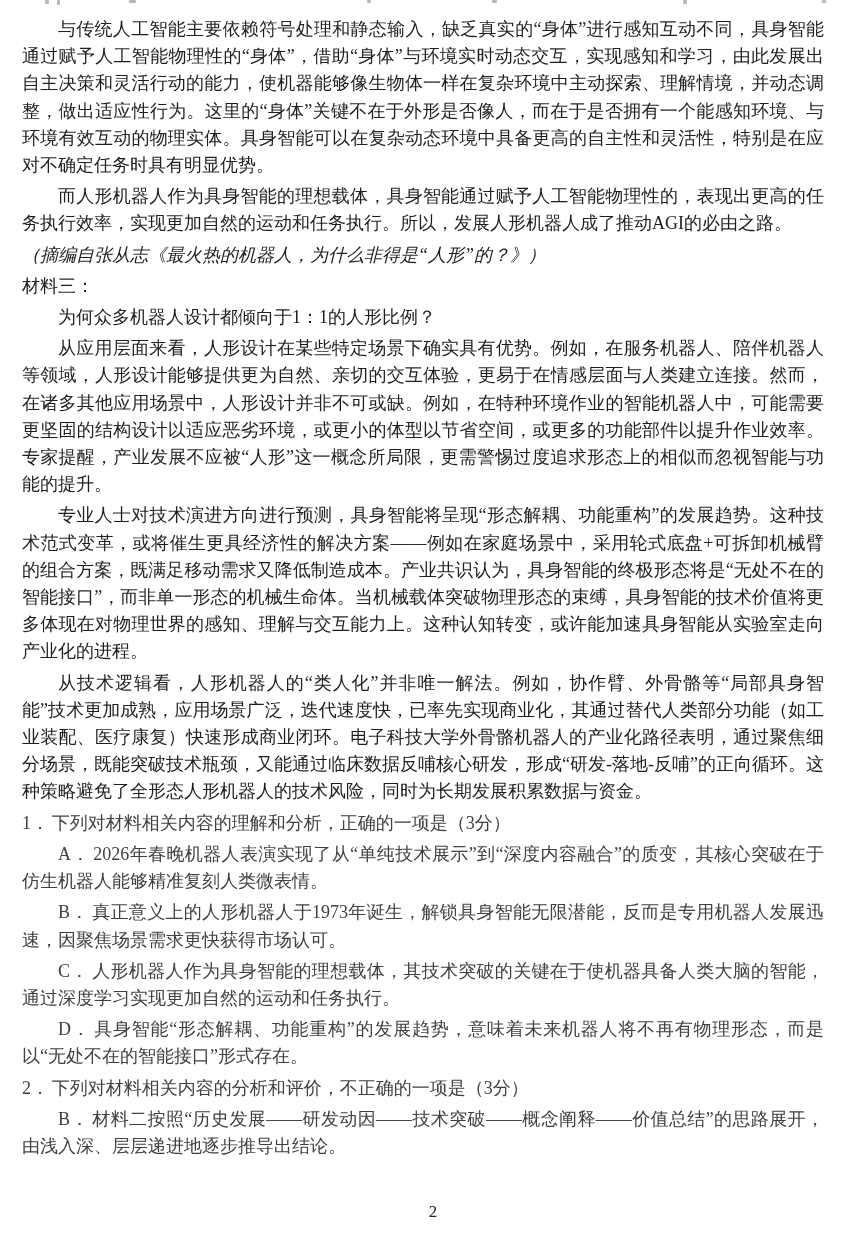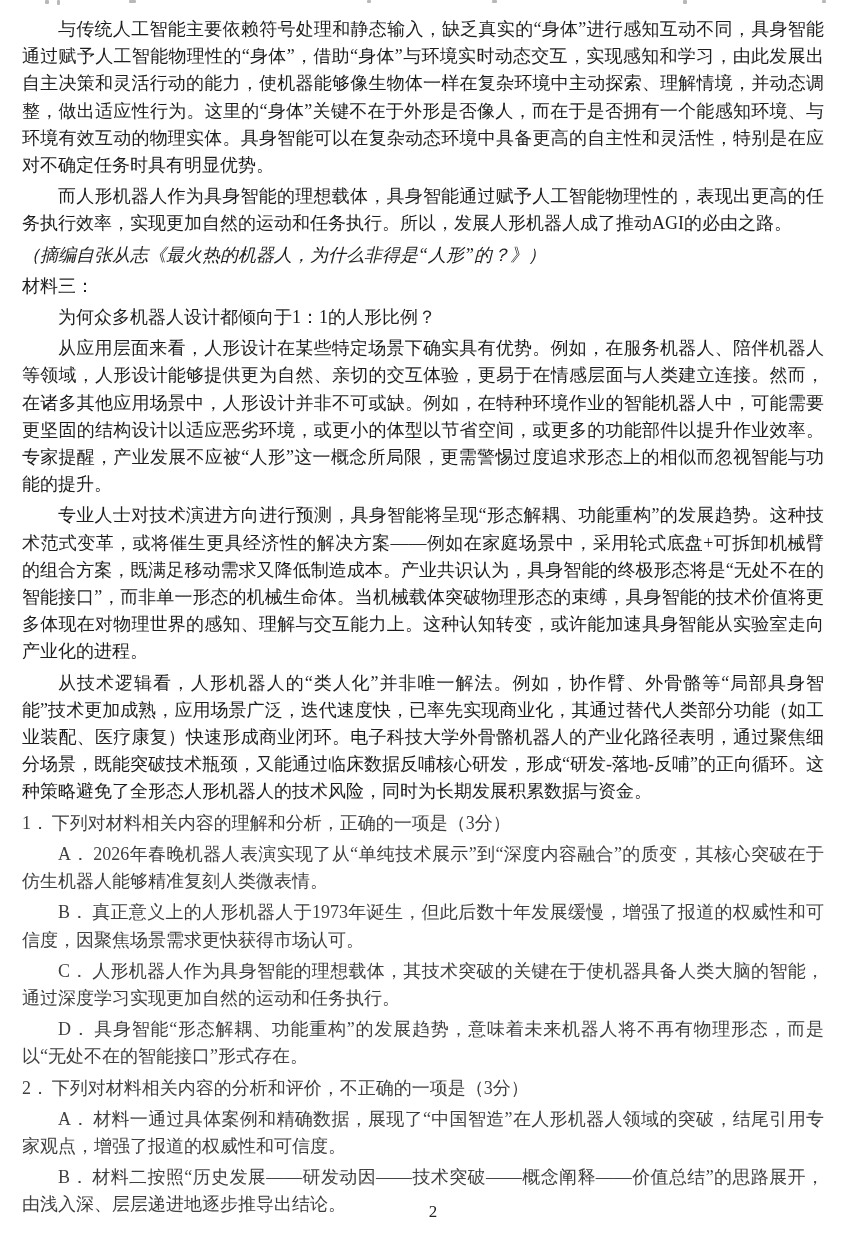--- a/index.html
+++ b/index.html
@@ -74,28 +74,27 @@
     <p class="kai">材料三：</p>
     <p class="kai indent">为何众多机器人设计都倾向于1：1的人形比例？</p>
     <p class="kai indent">从应用层面来看，人形设计在某些特定场景下确实具有优势。例如，在服务机器人、陪伴机器人等领域，人形设计能够提供更为自然、亲切的交互体验，更易于在情感层面与人类建立连接。然而，在诸多其他应用场景中，人形设计并非不可或缺。例如，在特种环境作业的智能机器人中，可能需要更坚固的结构设计以适应恶劣环境，或更小的体型以节省空间，或更多的功能部件以提升作业效率。专家提醒，产业发展不应被“人形”这一概念所局限，更需警惕过度追求形态上的相似而忽视智能与功能的提升。</p>
     <p class="kai indent">专业人士对技术演进方向进行预测，具身智能将呈现“形态解耦、功能重构”的发展趋势。这种技术范式变革，或将催生更具经济性的解决方案——例如在家庭场景中，采用轮式底盘+可拆卸机械臂的组合方案，既满足移动需求又降低制造成本。产业共识认为，具身智能的终极形态将是“无处不在的智能接口”，而非单一形态的机械生命体。当机械载体突破物理形态的束缚，具身智能的技术价值将更多体现在对物理世界的感知、理解与交互能力上。这种认知转变，或许能加速具身智能从实验室走向产业化的进程。</p>
     <p class="kai indent">从技术逻辑看，人形机器人的“类人化”并非唯一解法。例如，协作臂、外骨骼等“局部具身智能”技术更加成熟，应用场景广泛，迭代速度快，已率先实现商业化，其通过替代人类部分功能（如工业装配、医疗康复）快速形成商业闭环。电子科技大学外骨骼机器人的产业化路径表明，通过聚焦细分场景，既能突破技术瓶颈，又能通过临床数据反哺核心研发，形成“研发-落地-反哺”的正向循环。这种策略避免了全形态人形机器人的技术风险，同时为长期发展积累数据与资金。</p>
   </section>
 
   <section>
     <p class="song"><span class="stem-number">1．</span><span>下列对材料相关内容的理解和分析，正确的一项是</span><span>（3分）</span></p>
     <p class="song indent"><span class="opt-label">A．</span><span>2026年春晚机器人表演实现了从“单纯技术展示”到“深度内容融合”的质变，其核心突破在于仿生机器人能够精准复刻人类微表情。</span></p>
-    <p class="song indent"><span class="opt-label">B．</span><span>真正意义上的人形机器人于1973年诞生，但此后数十年发展缓慢，增强了报道的权威性和可信度，因聚焦场景需求更快获得市场认可。</span></p>
+    <p class="song indent"><span class="opt-label">B．</span><span>真正意义上的人形机器人于1973年诞生，解锁具身智能无限潜能，反而是专用机器人发展迅速，因聚焦场景需求更快获得市场认可。</span></p>
     <p class="song indent"><span class="opt-label">C．</span><span>人形机器人作为具身智能的理想载体，其技术突破的关键在于使机器具备人类大脑的智能，通过深度学习实现更加自然的运动和任务执行。</span></p>
     <p class="song indent"><span class="opt-label">D．</span><span>具身智能“形态解耦、功能重构”的发展趋势，意味着未来机器人将不再有物理形态，而是以“无处不在的智能接口”形式存在。</span></p>
   </section>
 
   <section>
     <p class="song"><span class="stem-number">2．</span><span>下列对材料相关内容的分析和评价，不正确的一项是</span><span>（3分）</span></p>
-    <p class="song indent"><span class="opt-label">A．</span><span>材料一通过具体案例和精确数据，展现了“中国智造”在人形机器人领域的突破，结尾引用专家观点，增强了报道的权威性和可信度。</span></p>
     <p class="song indent"><span class="opt-label">B．</span><span>材料二按照“历史发展——研发动因——技术突破——概念阐释——价值总结”的思路展开，由浅入深、层层递进地逐步推导出结论。</span></p>
   </section>
 
 </div>
 
 <div class="footer">
   <span>2</span>
 </div>
 
 </body></html>

